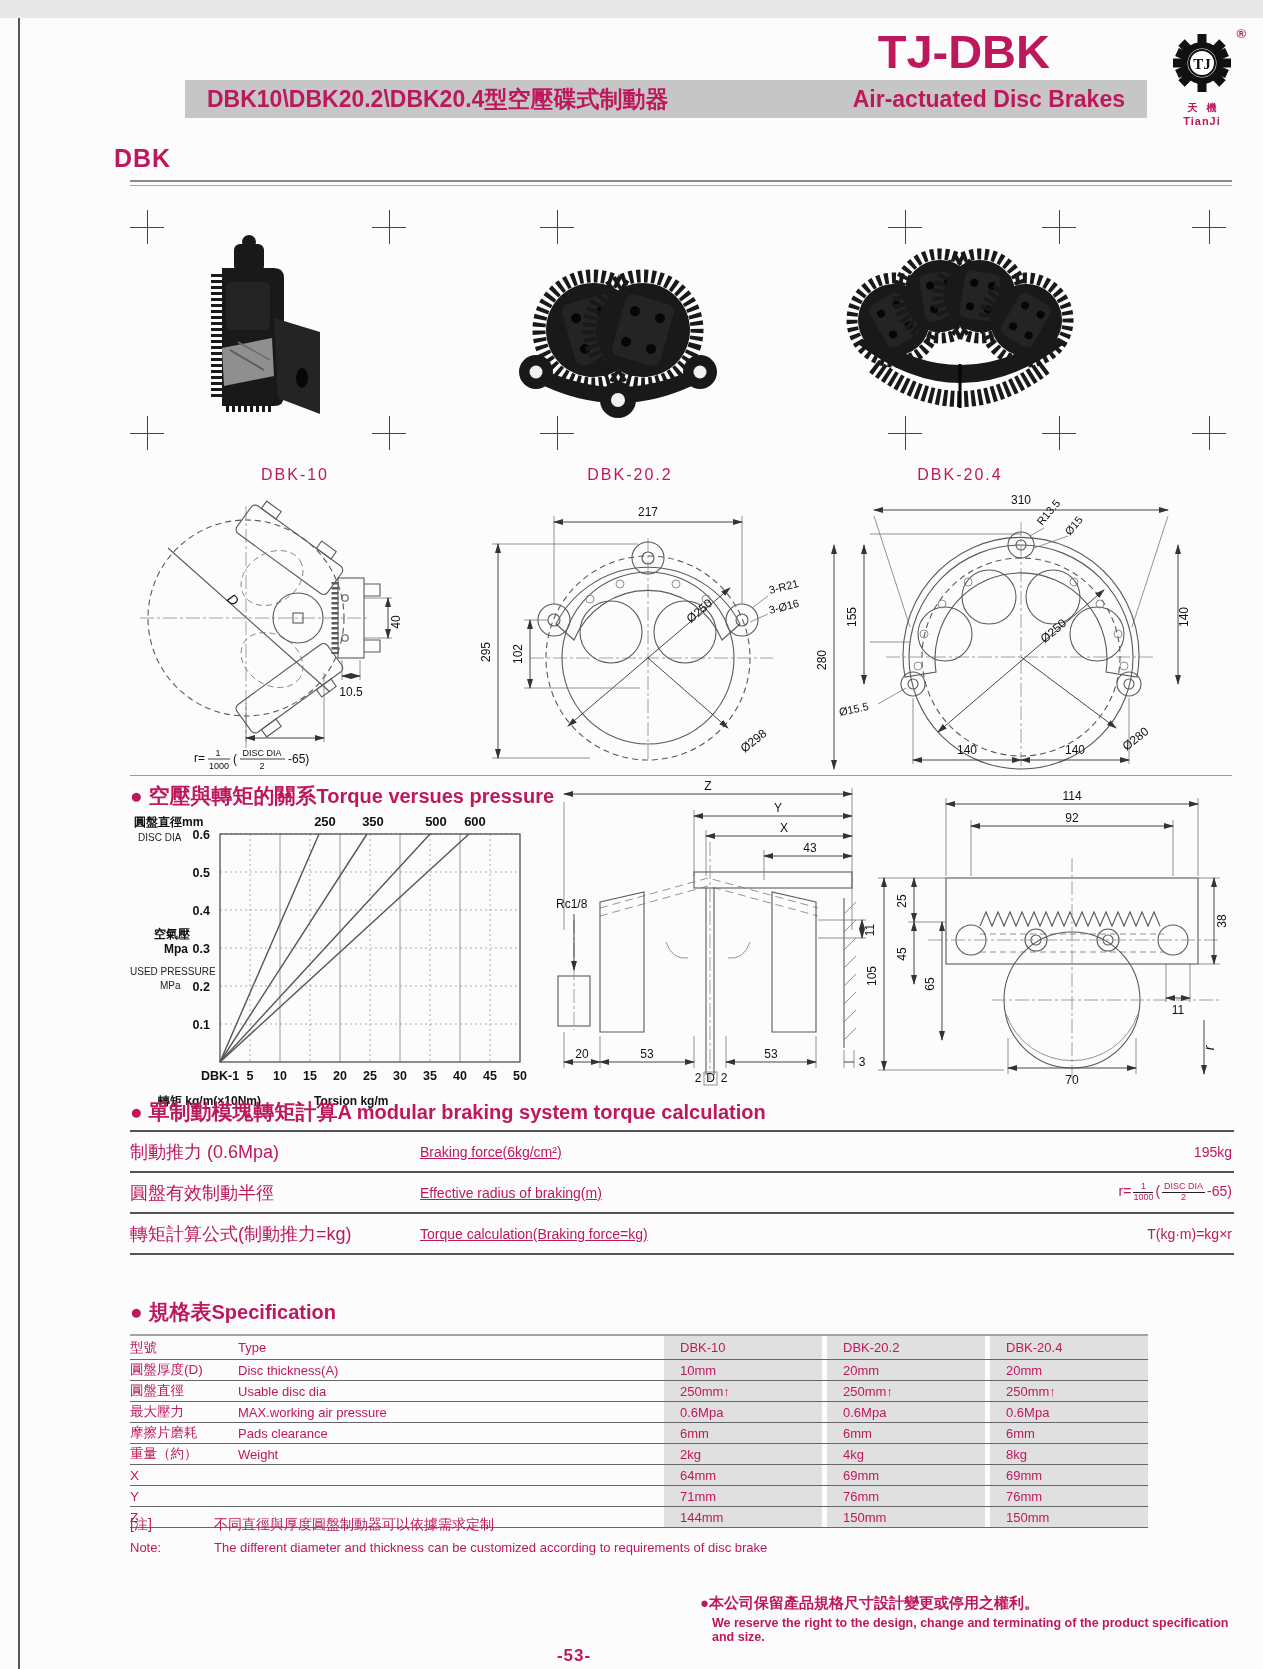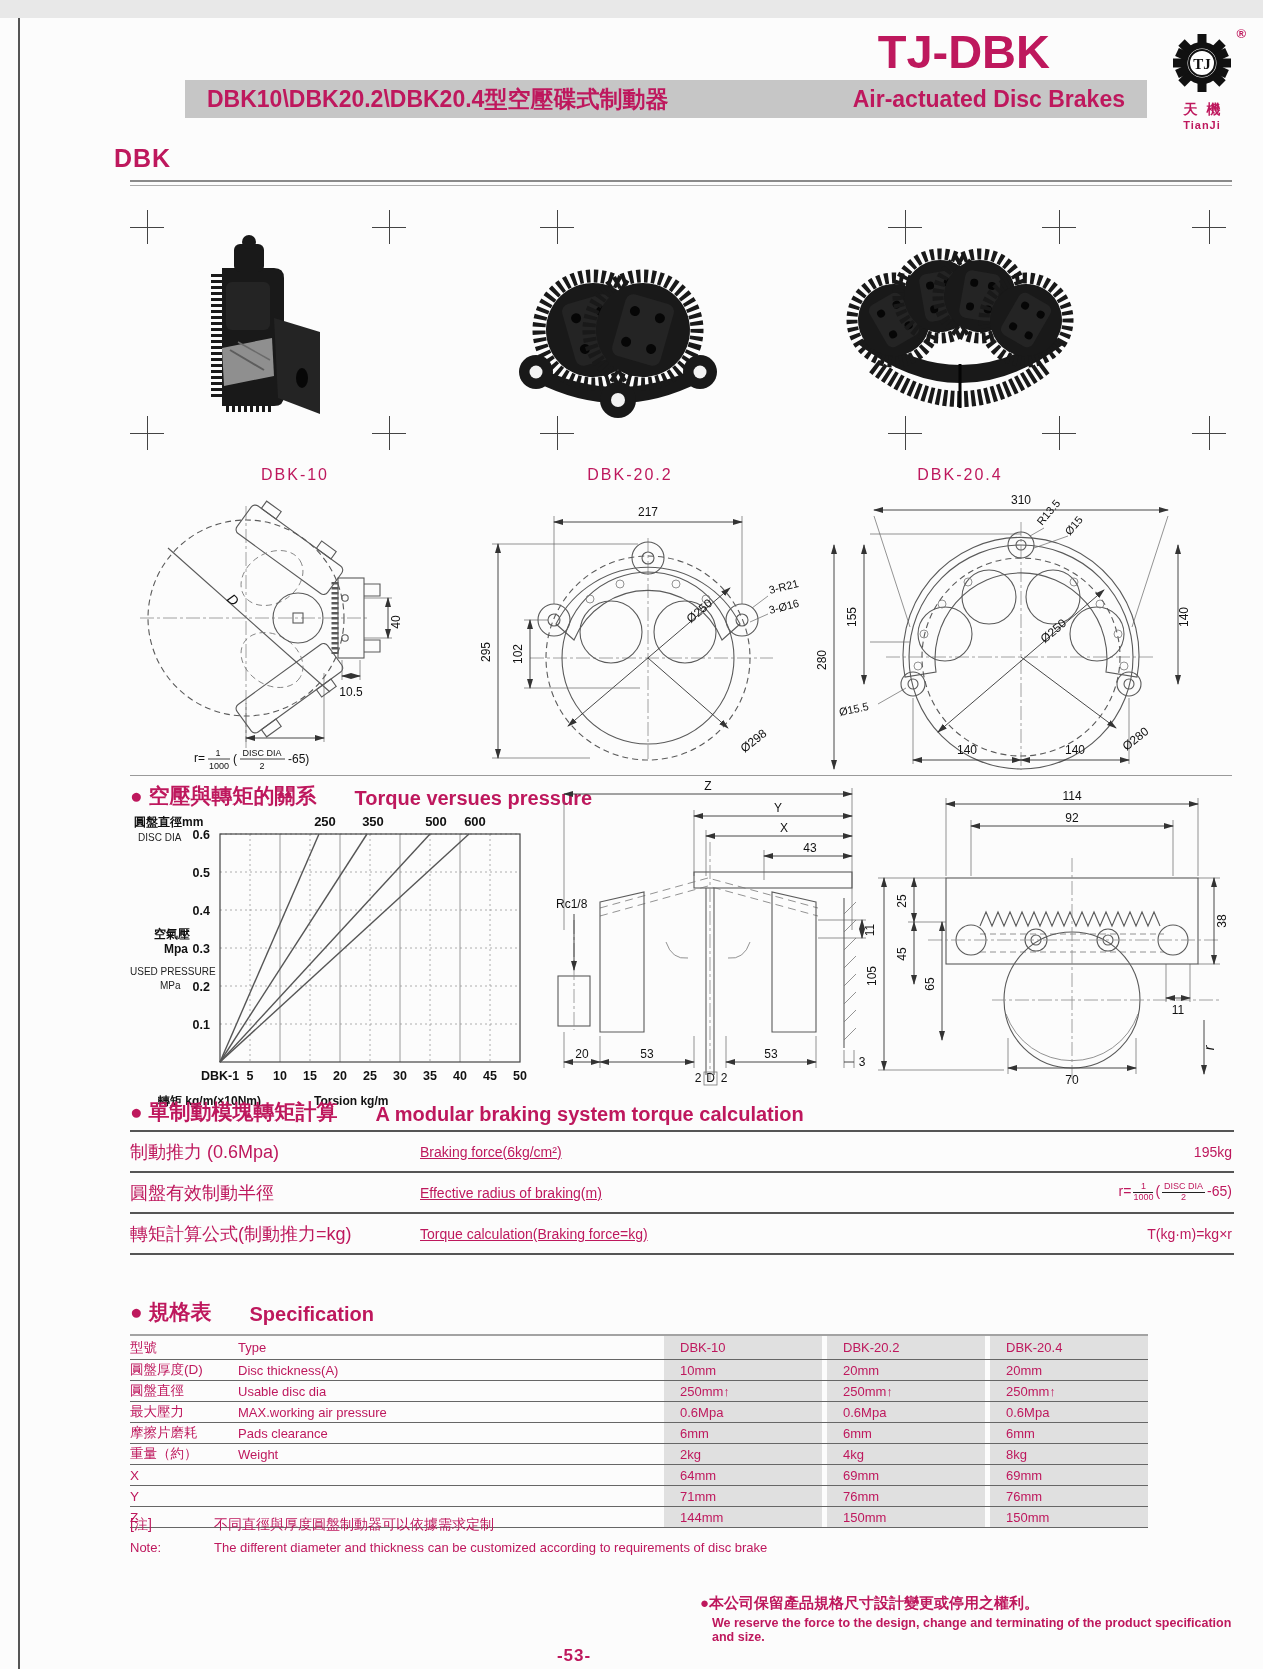--- a/index.html
+++ b/index.html
@@ -4,38 +4,38 @@
 <style>
   html,body{margin:0;padding:0;background:#e8e8e8;}
   .page{position:relative;width:1263px;height:1669px;margin:18px auto;background:#fcfcfc;
         font-family:"Liberation Sans",sans-serif;color:#be185d;overflow:hidden;}
   .abs{position:absolute;}
   
   .brand{left:690px;top:6px;width:360px;text-align:right;font-size:47px;font-weight:bold;
          letter-spacing:0px;font-family:"Liberation Sans",sans-serif;}
   .logo{left:1150px;top:12px;width:104px;text-align:center;}
   .logo .reg{position:absolute;right:8px;top:-4px;font-size:13px;font-weight:bold;}
-  .logo .zh{font-size:14px;font-weight:bold;letter-spacing:9px;margin-top:1px;padding-left:9px;}
+  .logo .zh{font-size:10px;font-weight:bold;letter-spacing:9px;margin-top:1px;padding-left:9px;}
   .logo .en{font-size:11px;font-weight:bold;letter-spacing:1px;}
   .subbar{left:185px;top:62px;width:962px;height:38px;background:#c6c6c6;display:flex;
           align-items:center;justify-content:space-between;padding:0 22px;box-sizing:border-box;}
   .subbar .zh{font-size:23px;font-weight:bold;}
   .subbar .en{font-size:23px;font-weight:bold;}
   .leftrule{left:18px;top:0;width:2px;height:1669px;background:#555;}
   .dbkhead{left:114px;top:126px;font-size:25px;font-weight:bold;letter-spacing:1px;}
   .rule2a{left:130px;top:162px;width:1102px;border-top:2px solid #8a8a8a;}
   .rule2b{left:130px;top:167px;width:1102px;border-top:1px solid #ababab;}
   .divider{left:130px;top:757px;width:1102px;border-top:1px solid #9a9a9a;}
   
   .mark{position:absolute;width:34px;height:34px;}
   .mark::before{content:"";position:absolute;left:0;right:0;top:50%;border-top:1px solid #444;}
   .mark::after{content:"";position:absolute;top:0;bottom:0;left:50%;border-left:1px solid #444;}
   
   .caption{font-size:16px;letter-spacing:2px;text-align:center;}
-  .sect{display:flex;gap:38px;align-items:flex-end;}
+  .sect{display:flex;align-items:center;}
   .sect .zh{font-size:21px;font-weight:bold;}
   .sect .en{font-size:20px;font-weight:bold;}
   
   svg{overflow:visible;}
   .ln{fill:none;stroke:#5a5a5a;stroke-width:1.1;}
   .thin{fill:none;stroke:#777;stroke-width:0.8;}
   .dash{stroke-dasharray:6 4;}
   .cl{fill:none;stroke:#8a8a8a;stroke-width:0.8;stroke-dasharray:14 3 3 3;}
   .dim{fill:none;stroke:#333;stroke-width:0.9;}
   .ext{fill:none;stroke:#666;stroke-width:0.7;}
@@ -648,17 +648,17 @@
     <span class="lbl">[注]</span>
     <span>不同直徑與厚度圓盤制動器可以依據需求定制</span>
   </div>
   <div class="abs noterow" style="left:130px;top:1522px;font-size:13px">
     <span class="lbl">Note:</span>
     <span>The different diameter and thickness can be customized according to requirements of disc brake</span>
   </div>
 
   <div class="abs footer">
     <div class="zh">●本公司保留產品規格尺寸設計變更或停用之權利。</div>
-    <div class="en">We reserve the force to the design, change and terminating of the product specification and size.</div>
+    <div class="en">We reserve the right to the design, change and terminating of the product specification and size.</div>
   </div>
   <div class="abs pagenum">-53-</div>
 
 </div>
 
 </body></html>

